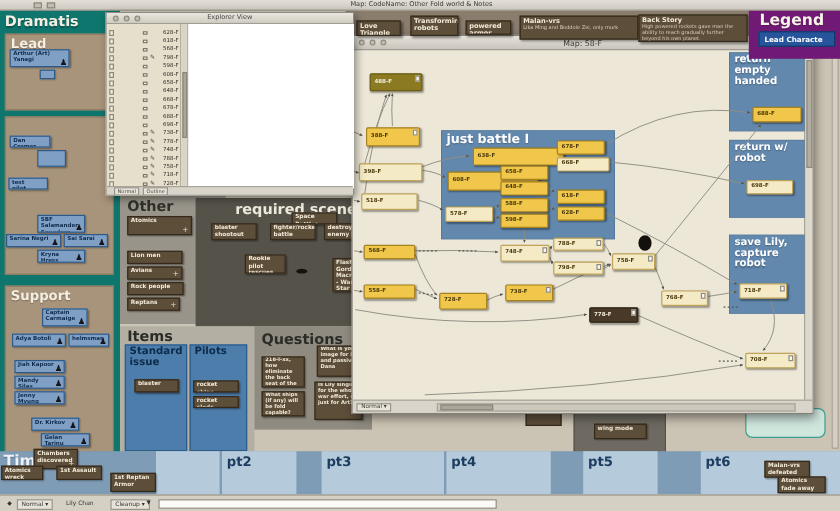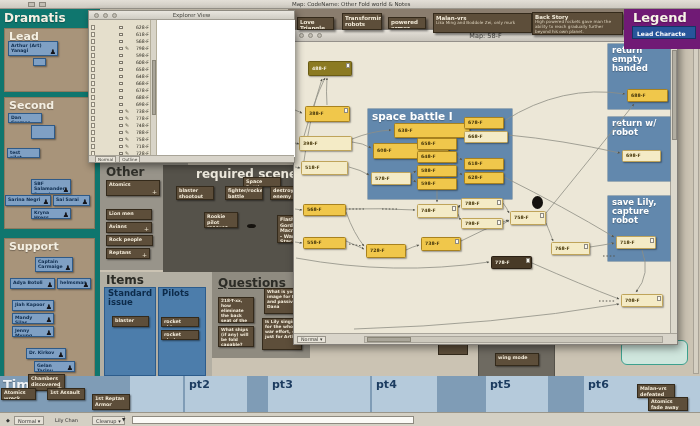--- a/index.html
+++ b/index.html
@@ -32,21 +32,21 @@
   .p-title{font-weight:bold;}
   .or{left:100px;top:163px;width:88px;height:107px;background:#98948a;}
   .or .p-title{font-size:12px;color:#30302a;padding:2px 0 0 6px;}
   .rs{left:163px;top:165px;width:147px;height:107px;background:#55524a;}
   .rs .p-title{font-size:12px;color:#ece8dc;padding:2px 0 0 33px;}
   .items{left:100px;top:272px;width:112px;height:106px;background:#b3afa3;}
   .items .p-title{font-size:12px;color:#2c2c26;padding:1px 0 0 6px;}
   .sub{position:absolute;background:#4c7dab;border:1px solid #2c5c8c;}
   .sub-title{font-size:8.5px;font-weight:bold;color:#0d2b4a;padding:1px 0 0 3px;line-height:1.1;}
   .q{left:212px;top:272px;width:98px;height:86px;background:#8f8b80;}
-  .q .p-title{font-size:12px;color:#2c2c26;padding:1px 0 0 6px;display:inline-block;text-decoration:underline;}
+  .q .p-title{font-size:12px;color:#2c2c26;padding:1px 0 0 6px;display:inline-block;}
   .q-corner{position:absolute;right:6px;top:3px;font-size:4.5px;color:#3a3a34;}
   .bcard{position:absolute;background:#5d4e3a;border:1px solid #342a1b;box-shadow:1px 1px 1.5px rgba(0,0,0,.45);overflow:hidden;}
   .bcard .lbl{display:block;font-size:4.8px;font-weight:bold;color:#f2ead8;padding:1px 2px;line-height:1.15;}
   .qcard .lbl{font-size:4.3px;font-weight:bold;}
   .plus{position:absolute;right:2px;bottom:0;font-size:6px;color:#e8e0cc;line-height:1;}
   .blob{position:absolute;left:84px;top:59px;width:9px;height:4px;background:#15120e;border-radius:50%;}
   
   .explorer{position:absolute;left:88px;top:10px;width:207px;height:153px;background:#fdfdfb;border:1px solid #8e8a80;box-shadow:2px 3px 7px rgba(0,0,0,.45);z-index:45;}
   .ex-titlebar{position:absolute;left:0;top:0;width:100%;height:9px;background:linear-gradient(#e9e6df,#cfccc3);border-bottom:1px solid #a09c92;}
   .ex-title{position:absolute;left:0;right:0;text-align:center;top:1px;font-size:5.5px;color:#474740;}
@@ -153,21 +153,20 @@
           <div class="bx-title">Lead</div>
           <div class="ccard" style="left: 3px; top: 12px; width: 50px; height: 15px;">
             <div class="lbl">Arthur (Art) Yanagi</div>
             <div class="person">♟</div>
           </div>
           <div class="ccard" style="left: 28px; top: 29px; width: 13px; height: 8px;">
             <div class="lbl"></div>
           </div>
         </div>
         <div class="dp-box" style="left: 4px; top: 88px; width: 91px; height: 132px;">
-          <div class="bx-title">Second</div>
           <div class="ccard" style="left: 3px; top: 15px; width: 34px; height: 10px;">
             <div class="lbl">Dan Cromer</div>
           </div>
           <div class="ccard" style="left: 26px; top: 27px; width: 24px; height: 14px;">
             <div class="lbl"></div>
           </div>
           <div class="ccard" style="left: 2px; top: 50px; width: 33px; height: 10px;">
             <div class="lbl">test pilot g...</div>
           </div>
           <div class="ccard" style="left: 26px; top: 81px; width: 40px; height: 15px;">
@@ -505,21 +504,21 @@
         <g stroke="#55544c" stroke-width="1.1" fill="none" stroke-dasharray="1.5,1.9">
           <path d="M55,167 L70,167"></path>
             <path d="M88,167 L103,167"></path>
             <path d="M55,202 L68,204"></path>
           <path d="M309,214 L321,214"></path>
             <path d="M305,259 L322,259"></path>
         </g>
       </svg>
       <div class="mw-ellipse"></div>
     <div class="group g-big" style="left: 74px; top: 67px; width: 144px; height: 90px;">
-          <div class="g-label">space battle I</div>
+          <div class="g-label">just battle I</div>
         </div>
         <div class="group g-sm" style="left: 314px; top: 2px; width: 62px; height: 65px;">
           <div class="g-label">return empty handed</div>
         </div>
         <div class="group g-sm" style="left: 314px; top: 75px; width: 62px; height: 64px;">
           <div class="g-label">return w/ robot</div>
         </div>
         <div class="group g-sm" style="left: 314px; top: 154px; width: 62px; height: 65px;">
           <div class="g-label">save Lily, capture robot</div>
         </div>
@@ -637,21 +636,21 @@
 
   <div class="timeline">
     <div id="tl-segs">
         <div class="tl-seg" style="left: 130px; width: 53px;"></div>
         <div class="tl-seg" style="left: 185px; width: 62px;">
           <div class="slabel">pt2</div>
         </div>
         <div class="tl-seg" style="left: 268px; width: 102px;">
           <div class="slabel">pt3</div>
         </div>
-        <div class="tl-seg" style="left: 372px; width: 65px;">
+        <div class="tl-seg" style="left: 372px; width: 87px;">
           <div class="slabel">pt4</div>
         </div>
         <div class="tl-seg" style="left: 486px; width: 62px;">
           <div class="slabel">pt5</div>
         </div>
         <div class="tl-seg" style="left: 584px; width: 116px;">
           <div class="slabel">pt6</div>
         </div>
       </div>
     <div class="tl-title">Timel</div>

